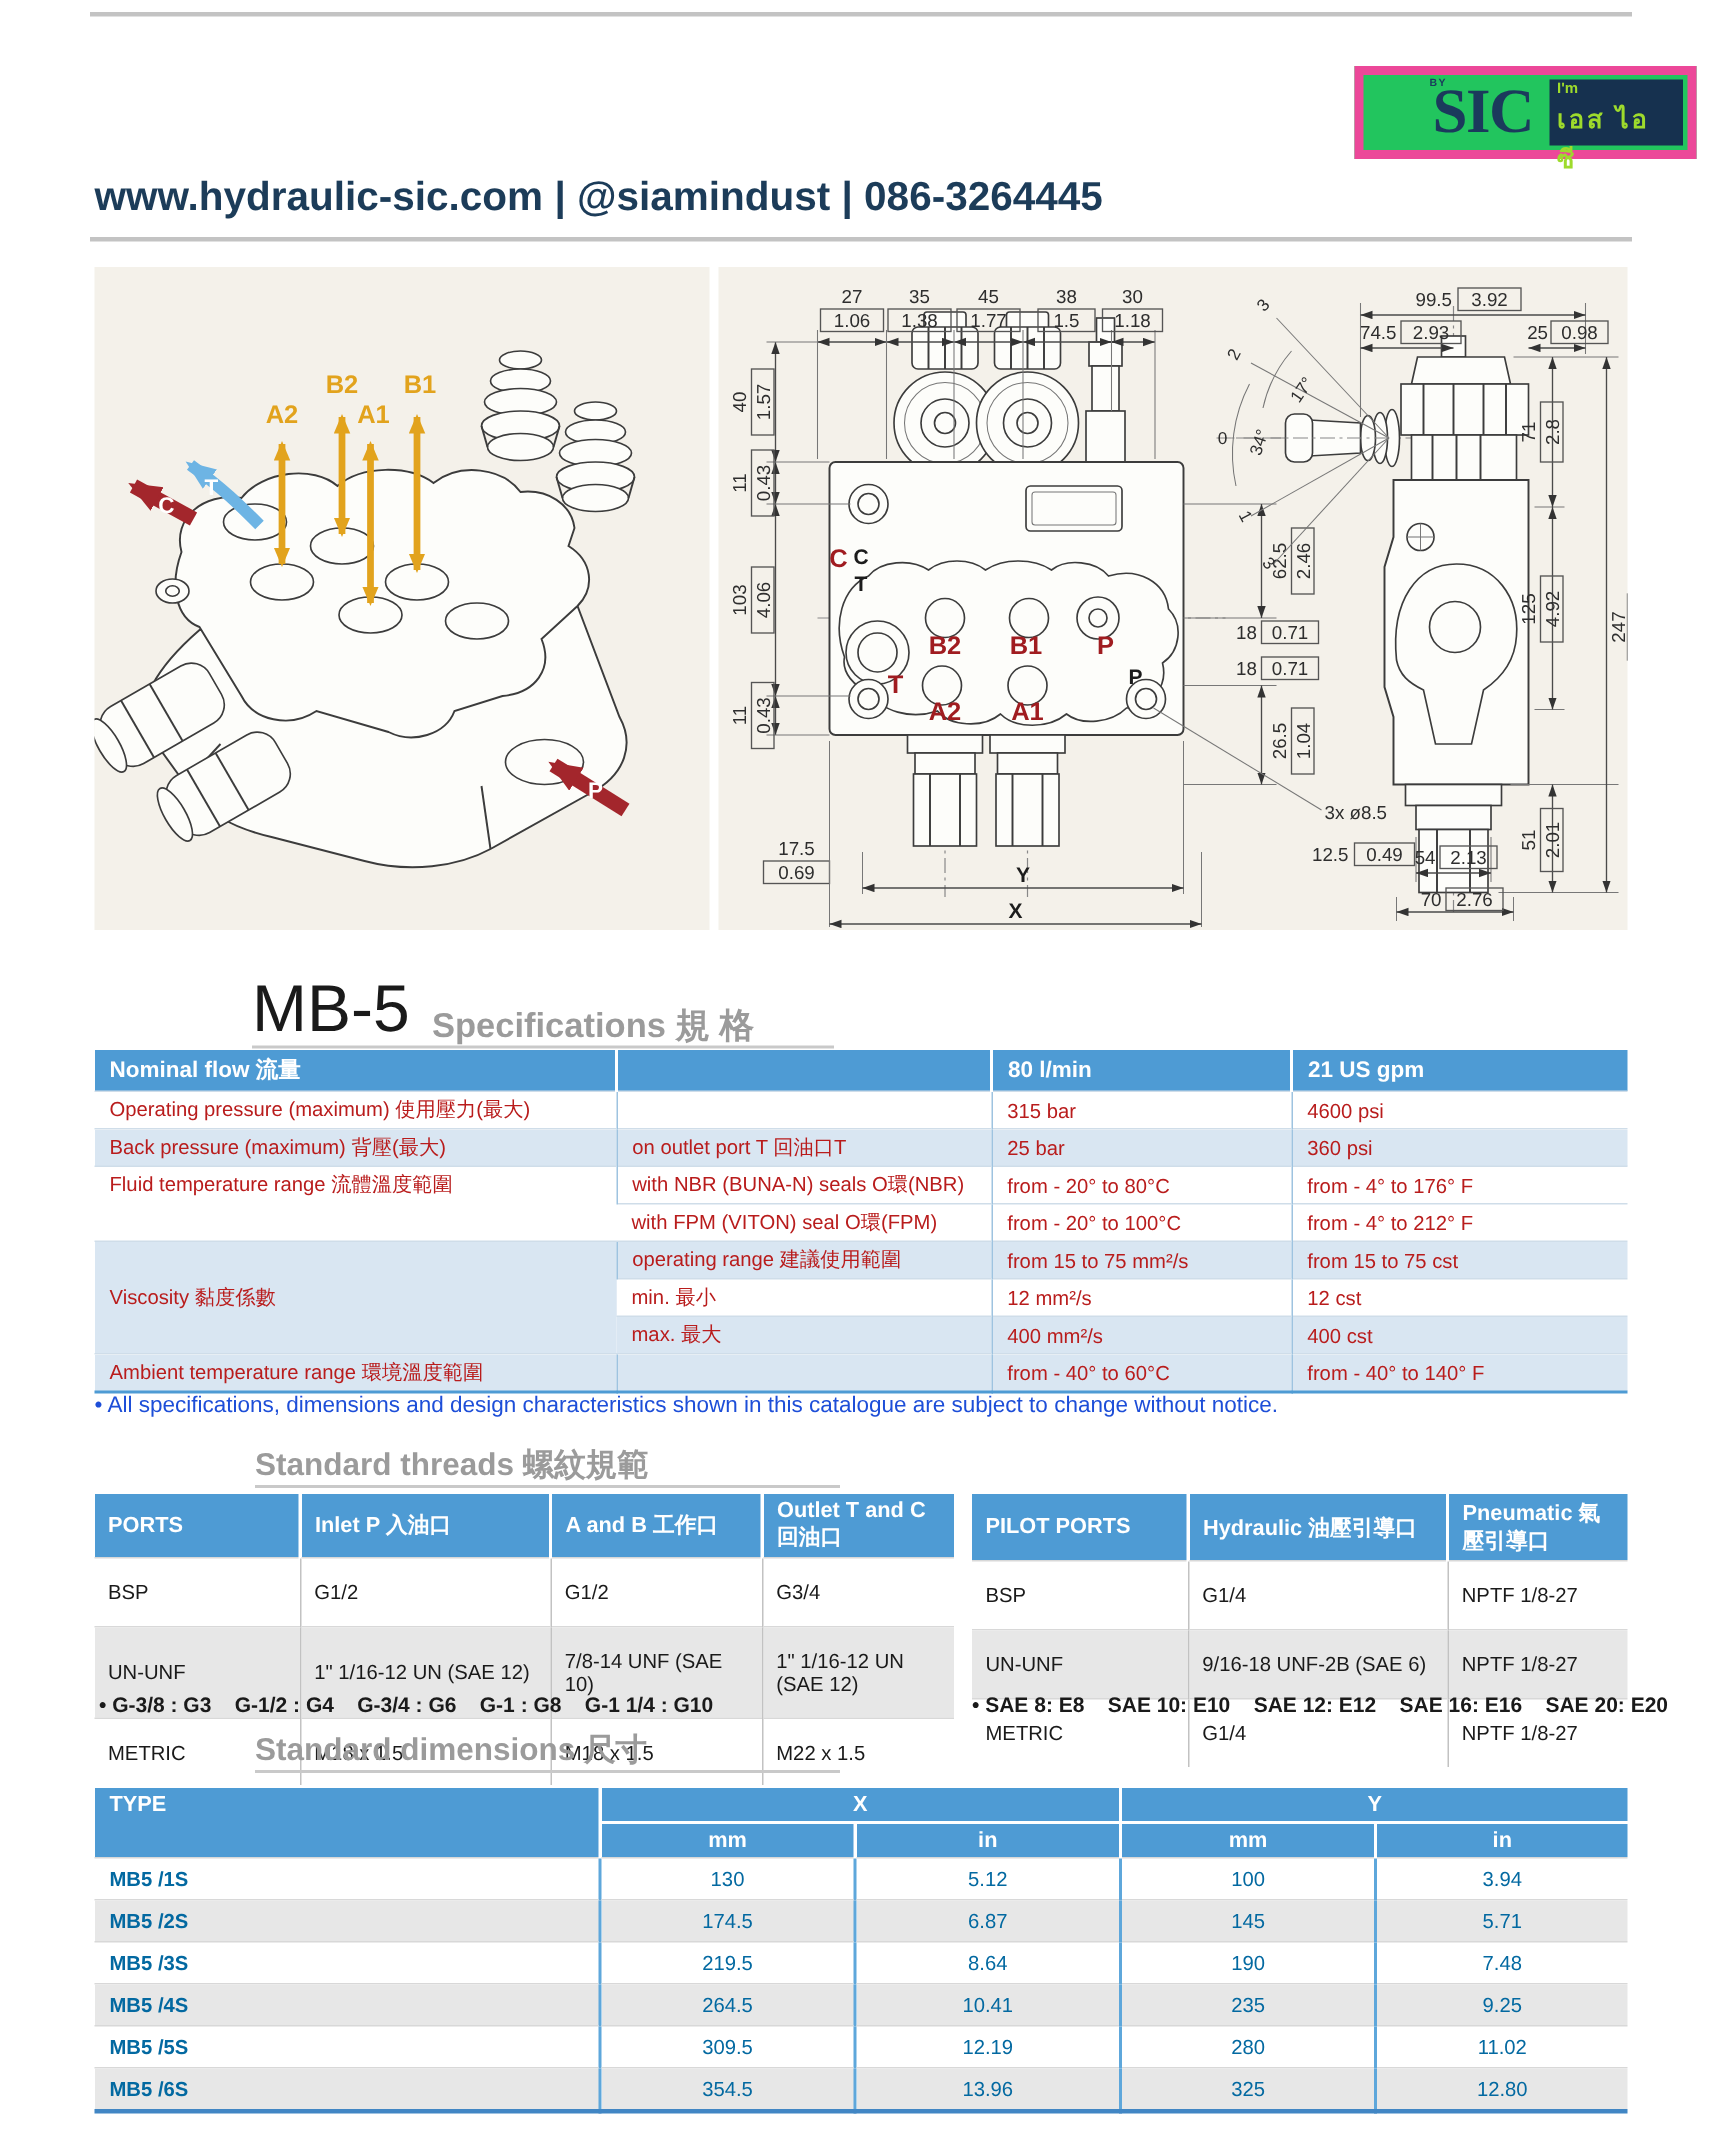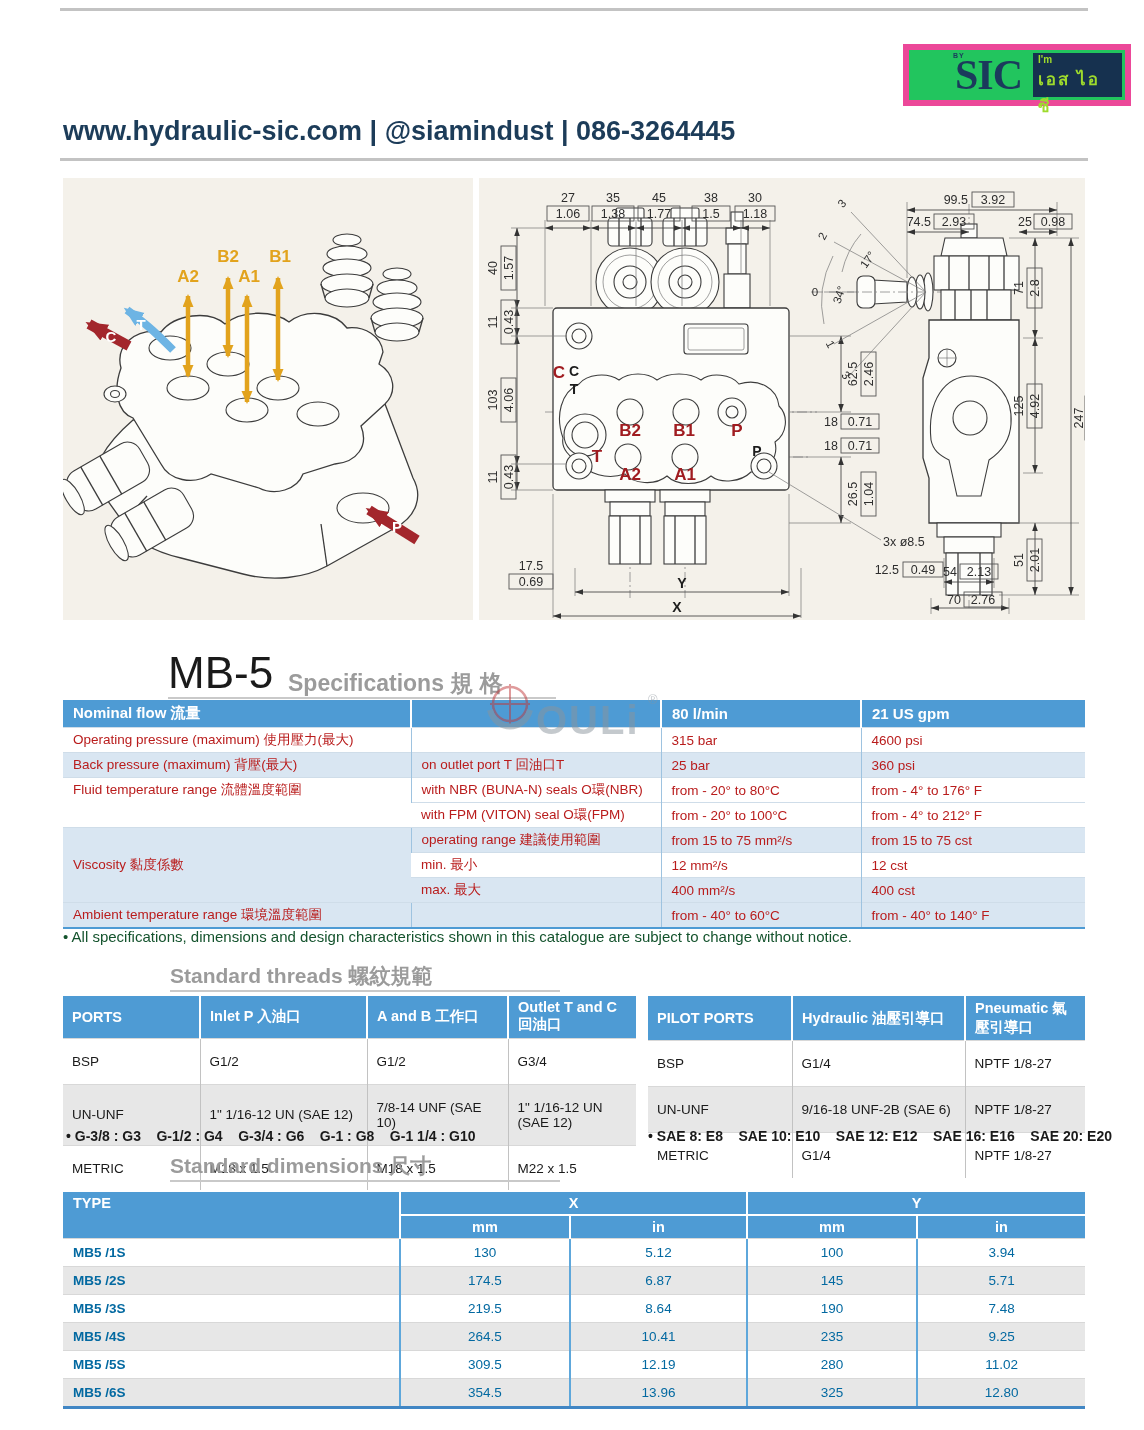--- a/index.html
+++ b/index.html
@@ -39,21 +39,21 @@
 
   
   table { border-collapse:collapse; table-layout:fixed; }
   th, td { overflow:hidden; }
   .spec-table { width:1022px; border-bottom:2px solid #4e9bd4; }
   .spec-table th { background:#4e9bd4; color:#fff; text-align:left; font-size:15px; font-weight:bold; padding:4px 10px; border-left:2px solid #fff; }
   .spec-table th:first-child { border-left:none; }
   .spec-table td { font-size:13.5px; color:#b91c1c; padding:3px 10px; border-left:1px solid #9ec3e0; border-top:1px solid #cfdde9; height:17px; }
   .spec-table td:first-child { border-left:none; }
   .shade-b { background:#d9e6f2; }
-  .note { font-size:15px; color:#14532d; }
+  .note { font-size:15px; color:#1d4ed8; }
 
   .th-table th { background:#4e9bd4; color:#fff; text-align:left; font-size:14.5px; font-weight:bold; padding:3px 9px; border-left:2px solid #fff; vertical-align:middle; }
   .th-table th:first-child { border-left:none; }
   .th-table td { font-size:13.5px; color:#1a1a1a; padding:15px 9px; border-left:1px solid #c2c2c2; border-top:1px solid #d8d8d8; }
   .th-table td:first-child { border-left:none; }
   .shade-g { background:#e7e7e7; }
   .footnote { font-size:14px; font-weight:bold; color:#1a1a1a; white-space:pre; }
 
   .dim-table { width:1022px; border-bottom:3px solid #4186c4; }
   .dim-table th { background:#4e9bd4; color:#fff; font-size:14.5px; font-weight:bold; padding:3px 10px; border-left:2px solid #fff; border-top:2px solid #fff; }
@@ -548,32 +548,20 @@
     </tr>
     <tr class="shade-b">
       <td>Ambient temperature range 環境溫度範圍</td>
           <td></td>
       <td>from - 40° to 60°C</td>
           <td>from - 40° to 140° F</td>
     </tr>
   </tbody>
     </table>
 
-  <div class="abs watermark" style="left:486px; top:682px;">
-    <svg width="190" height="62">
-      <g opacity="0.5">
-        <circle cx="24" cy="22" r="17" stroke="#c0393b" fill="none" stroke-width="2.5"></circle>
-        <line x1="24" y1="2" x2="24" y2="42" stroke="#c0393b" stroke-width="2"></line>
-        <line x1="4" y1="22" x2="44" y2="22" stroke="#c0393b" stroke-width="2"></line>
-        <path d="M 4,28 C 10,50 38,50 44,28" stroke="#8b949c" stroke-width="6" fill="none"></path>
-        <text class="wm-text" x="50" y="52">OULi</text>
-        <text x="162" y="22" font-size="13" fill="#8b949c">®</text>
-      </g>
-    </svg>
-  </div>
 
   <div class="abs note" style="left:63px; top:928px;">• All specifications, dimensions and design characteristics shown in this catalogue are subject to change without notice.</div>
 
   <span class="abs sec-title-gray" style="left:170px; top:962px; font-size:21px;">Standard threads 螺紋規範</span>
   <div class="abs sec-underline" style="left:170px; top:990px; width:390px;"></div>
 
   <table class="abs th-table" style="left:63px; top:996px; width:573px;">
     <colgroup>
         <col style="width:137px">
         <col style="width:167px">

